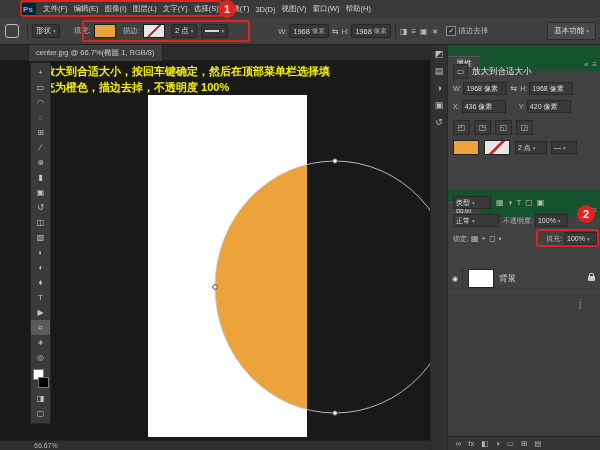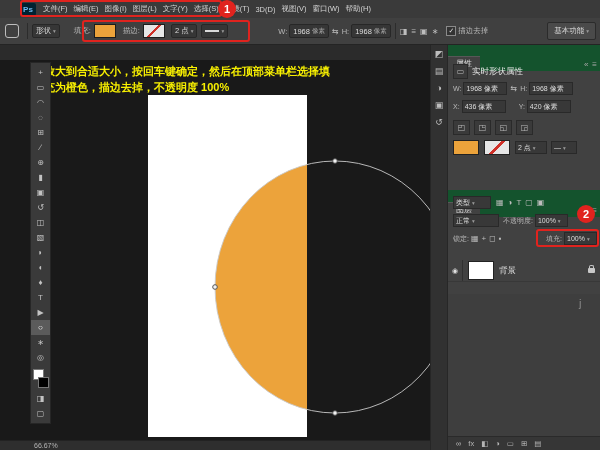--- a/index.html
+++ b/index.html
@@ -123,20 +123,23 @@
     <span class="ico" style="margin-left:4px">∗</span>
     <span class="cb">✓</span>
     <span class="lbl">描边去掉</span>
     <span class="wsbtn">
       <span>基本功能</span>
       <span class="caret">▾</span>
     </span>
   </div>
 
   <div class="abs tabstrip"></div>
+  <div class="abs doctab">
+    <span>center.jpg @ 66.7%(椭圆 1, RGB/8)</span>
+  </div>
 
   <div class="abs canvasbg"></div>
   <svg class="abs" style="left:0;top:60px;z-index:1" width="430" height="380">
     <defs>
         <clipPath id="abclip">
           <rect x="148" y="35" width="159" height="342"></rect>
         </clipPath>
       </defs>
     <rect x="148" y="35" width="159" height="342" fill="#ffffff"></rect>
     <ellipse cx="335" cy="227" rx="120" ry="126" clip-path="url(#abclip)" fill="#eca33b"></ellipse>
@@ -192,21 +195,21 @@
 
       <div class="ptabrow" style="top:0">
         <span class="ptab">属性</span>
         <span class="ri">
           <span>«</span>
           <span>≡</span>
         </span>
       </div>
       <div class="prow" style="top:20px">
         <span class="ib" style="width:13px">▭</span>
-        <span style="font-size:8.5px;color:#e6e6e6">实时形状属性</span>
+        <span style="font-size:8.5px;color:#e6e6e6">放大到合适大小</span>
       </div>
       <div class="prow" style="top:38px">
         <span class="plbl">W:</span>
         <span class="pv" style="width:44px">1968 像素</span>
         <span class="ico" style="margin:0 3px">⇆</span>
         <span class="plbl">H:</span>
         <span class="pv" style="width:44px">1968 像素</span>
       </div>
       <div class="prow" style="top:56px">
         <span class="plbl">X:</span>
@@ -267,21 +270,21 @@
         <span class="ico" style="margin-right:3px">▦</span>
         <span class="ico" style="margin-right:3px">+</span>
         <span class="ico" style="margin-right:3px">◻</span>
         <span class="ico">▪</span>
         <span class="plbl" style="margin-left:auto">填充:</span>
         <span class="pv" style="width:33px">
           <span>100%</span>
           <span class="caret">▾</span>
         </span>
       </div>
-      <div class="lrow" style="top:216px">
+      <div class="lrow" style="top:224px">
         <span class="eye">◉</span>
         <span class="thumb"></span>
         <span>背景</span>
         <span class="mlock"></span>
       </div>
       <div class="abs" style="left:0;top:250px;width:153px;height:142px;background:#3e3e3e"></div>
       <div class="pbot">
         <span>∞</span>
         <span>fx</span>
         <span>◧</span>

